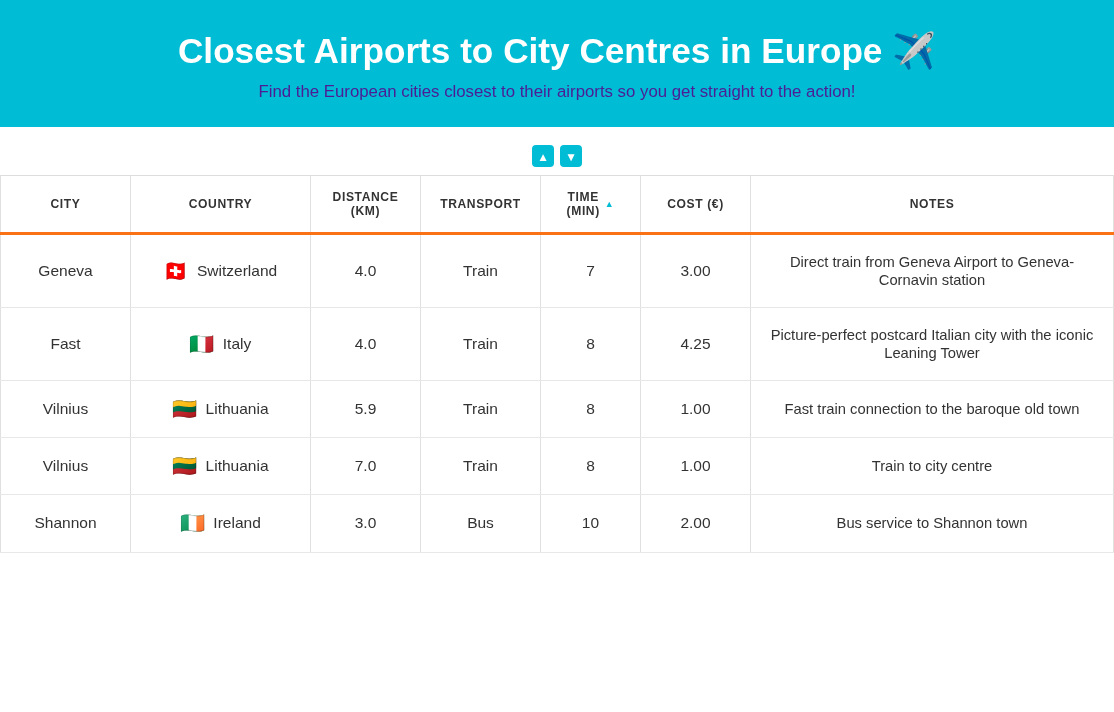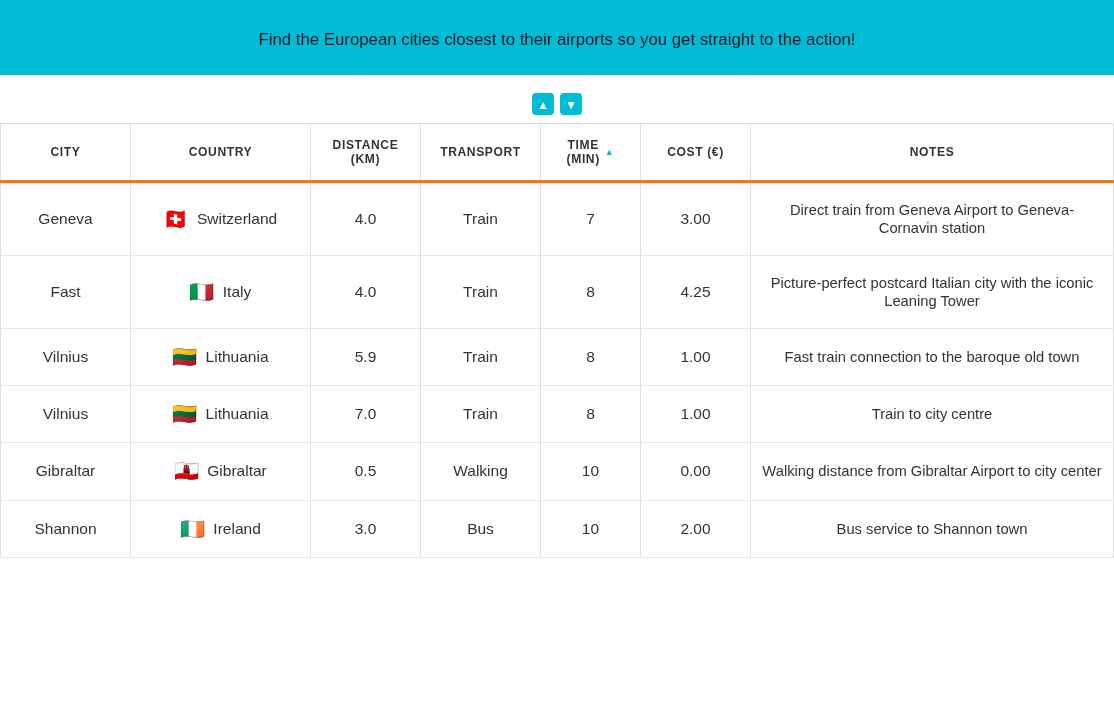--- a/index.html
+++ b/index.html
@@ -10,21 +10,21 @@
       padding: 30px 20px 25px;
       text-align: center;
     }
     .header h1 {
       color: #fff;
       font-size: 2.2em;
       font-weight: 800;
       margin-bottom: 10px;
     }
     .header p {
-      color: #0f172a;
+      color: #4c1d95;
       font-size: 1.05em;
     }
 
     .sort-hint {
       text-align: center;
       padding: 18px 10px 8px;
       color: #444;
       font-size: 0.92em;
       display: flex;
       align-items: center;
@@ -102,20 +102,21 @@
     .sort-arrow { font-size: 0.75em; color: #00bcd4; margin-left: 3px; }
     .time-header { display: flex; align-items: center; justify-content: center; gap: 2px; }
 
     .notes-text { font-size: 0.95em; color: #333; }
   </style>
 </head>
 <body>
 
 <div>
   <div class="header">
+    <h1>Closest Airports to City Centres in Europe ✈️</h1>
     <p>Find the European cities closest to their airports so you get straight to the action!</p>
   </div>
 </div>
 
 <div class="sort-hint">
   <span class="sort-btn sort-btn-up">▲</span>
   <span class="sort-btn sort-btn-down">▼</span>
 </div>
 
 <table>
@@ -183,34 +184,20 @@
         <span>Lithuania</span>
       </div>
     </td>
     <td>7.0</td>
     <td>Train</td>
     <td>8</td>
     <td>1.00</td>
     <td><span class="notes-text">Train to city centre</span></td>
   </tr>
       <tr>
-    <td>Gibraltar</td>
-    <td>
-      <div class="country-cell">
-        <span class="flag">🇬🇮</span>
-        <span>Gibraltar</span>
-      </div>
-    </td>
-    <td>0.5</td>
-    <td>Walking</td>
-    <td>10</td>
-    <td>0.00</td>
-    <td><span class="notes-text">Walking distance from Gibraltar Airport to city center</span></td>
-  </tr>
-      <tr>
     <td>Shannon</td>
     <td>
       <div class="country-cell">
         <span class="flag">🇮🇪</span>
         <span>Ireland</span>
       </div>
     </td>
     <td>3.0</td>
     <td>Bus</td>
     <td>10</td>

